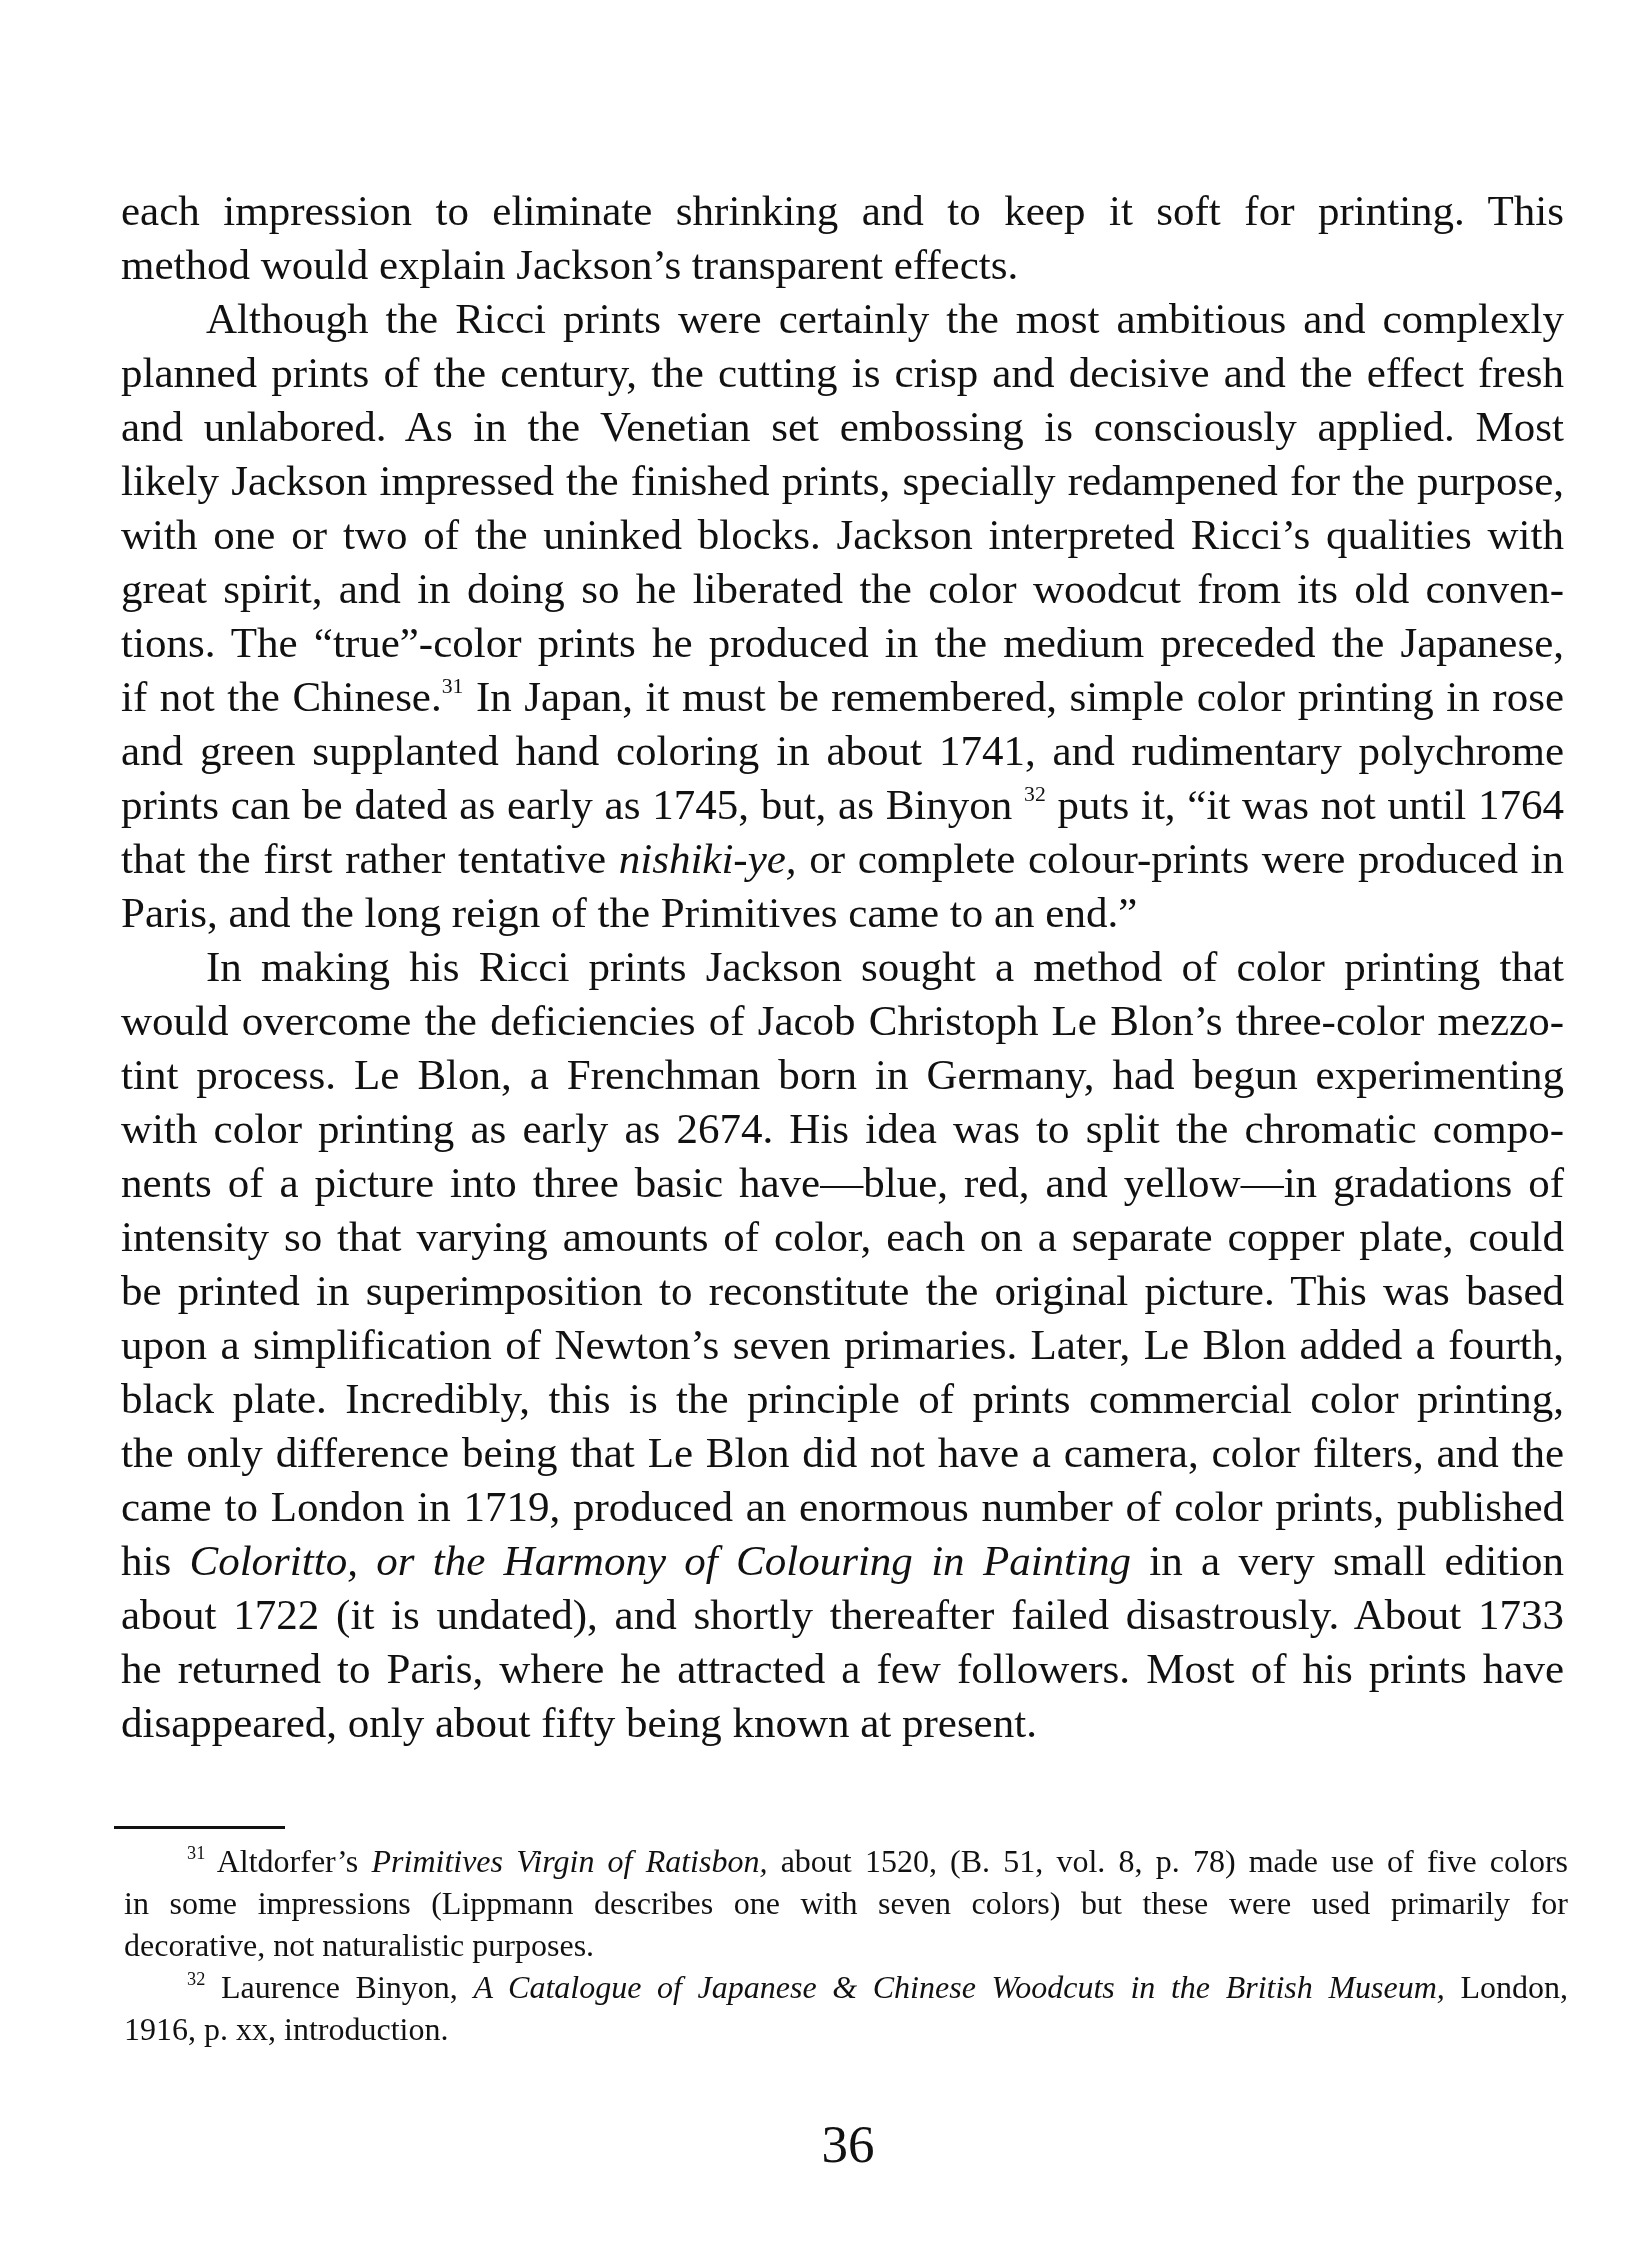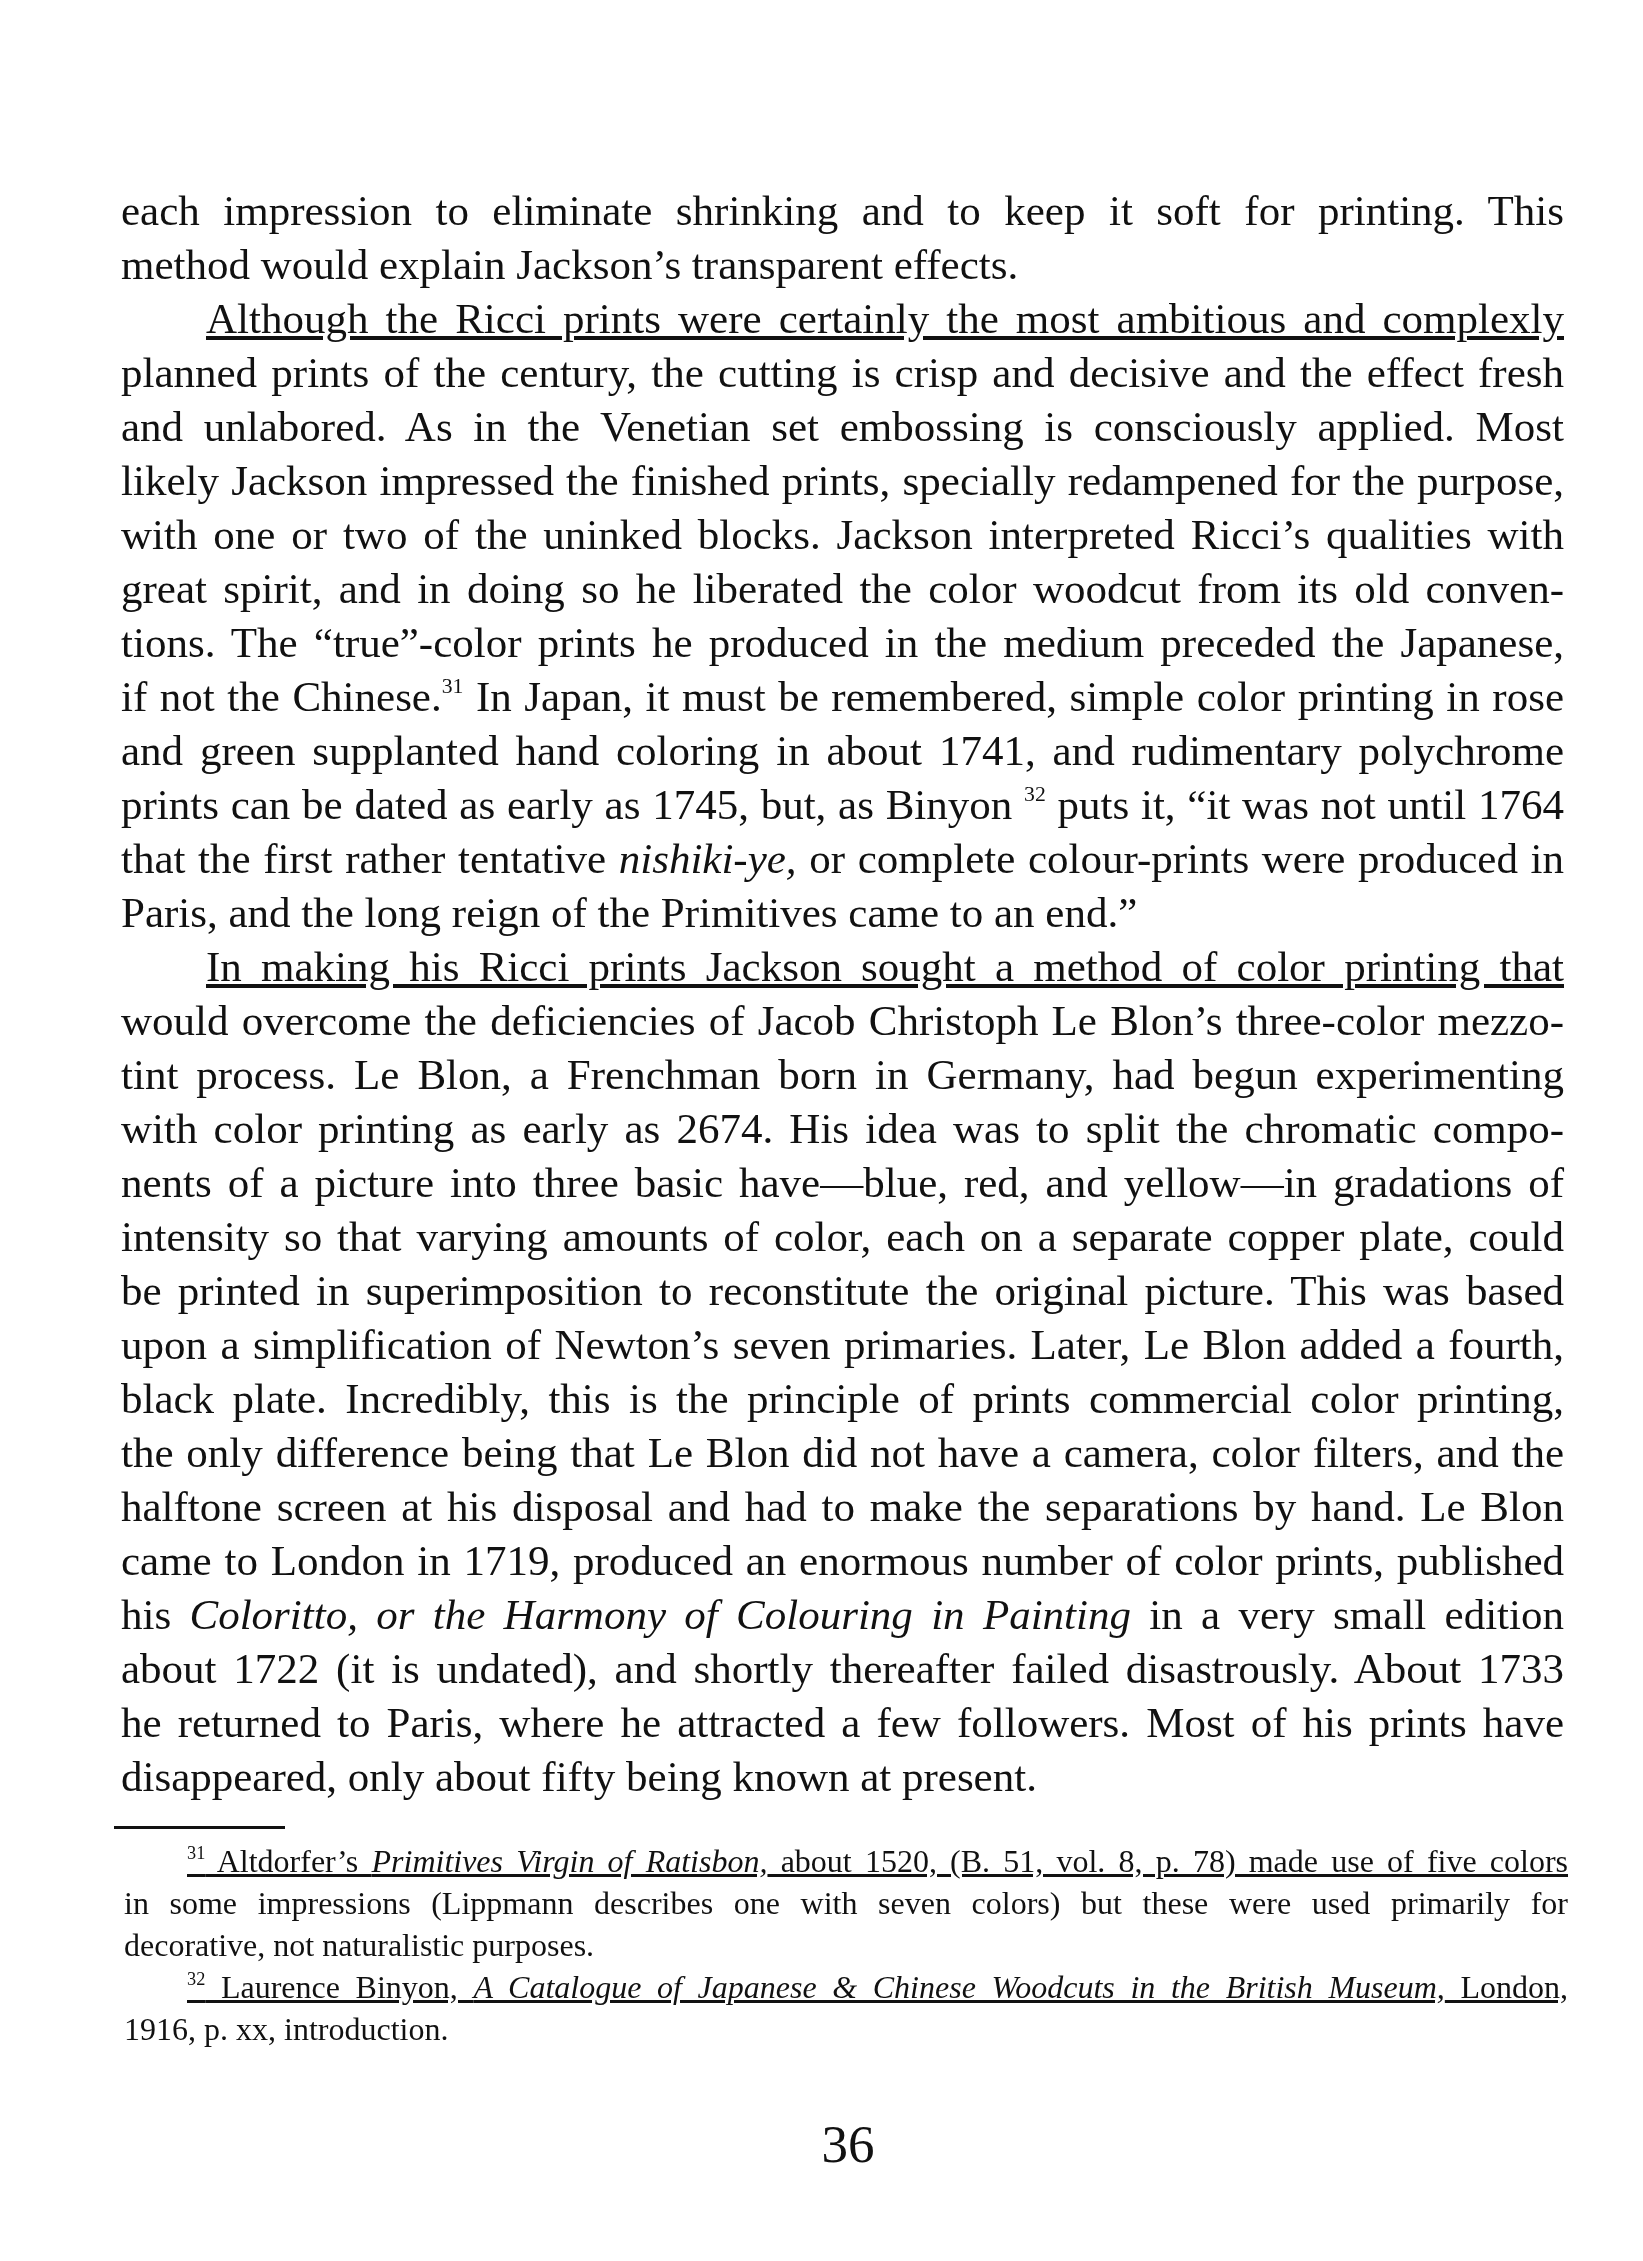--- a/index.html
+++ b/index.html
@@ -30,21 +30,20 @@
     text-align-last: justify;
     height: 54px;
     overflow: visible;
     margin-left: 10px;
   }
   .line.last {
     text-align-last: left;
   }
   .line.indent {
     padding-left: 85px;
-    text-decoration: underline;
   }
   .line i { font-style: italic; }
   sup.fn {
     font-size: 21.7px;
     vertical-align: 0;
     position: relative;
     top: -18.3px;
     line-height: 0;
   }
   .rule {
@@ -104,21 +103,20 @@
   <div class="line indent">In making his Ricci prints Jackson sought a method of color printing that</div>
   <div class="line">would overcome the deficiencies of Jacob Christoph Le Blon’s three-color mezzo-</div>
   <div class="line">tint process. Le Blon, a Frenchman born in Germany, had begun experimenting</div>
   <div class="line">with color printing as early as 2674. His idea was to split the chromatic compo-</div>
   <div class="line">nents of a picture into three basic have—blue, red, and yellow—in gradations of</div>
   <div class="line">intensity so that varying amounts of color, each on a separate copper plate, could</div>
   <div class="line">be printed in superimposition to reconstitute the original picture. This was based</div>
   <div class="line">upon a simplification of Newton’s seven primaries. Later, Le Blon added a fourth,</div>
   <div class="line">black plate. Incredibly, this is the principle of prints commercial color printing,</div>
   <div class="line">the only difference being that Le Blon did not have a camera, color filters, and the</div>
-  <div class="line">halftone screen at his disposal and had to make the separations by hand. Le Blon</div>
   <div class="line">came to London in 1719, produced an enormous number of color prints, published</div>
   <div class="line">his <i>Coloritto, or the Harmony of Colouring in Painting</i> in a very small edition</div>
   <div class="line">about 1722 (it is undated), and shortly thereafter failed disastrously. About 1733</div>
   <div class="line">he returned to Paris, where he attracted a few followers. Most of his prints have</div>
   <div class="line last">disappeared, only about fifty being known at present.</div>
 </div>
 
 <div class="rule"></div>
 
 <div class="footnotes">

